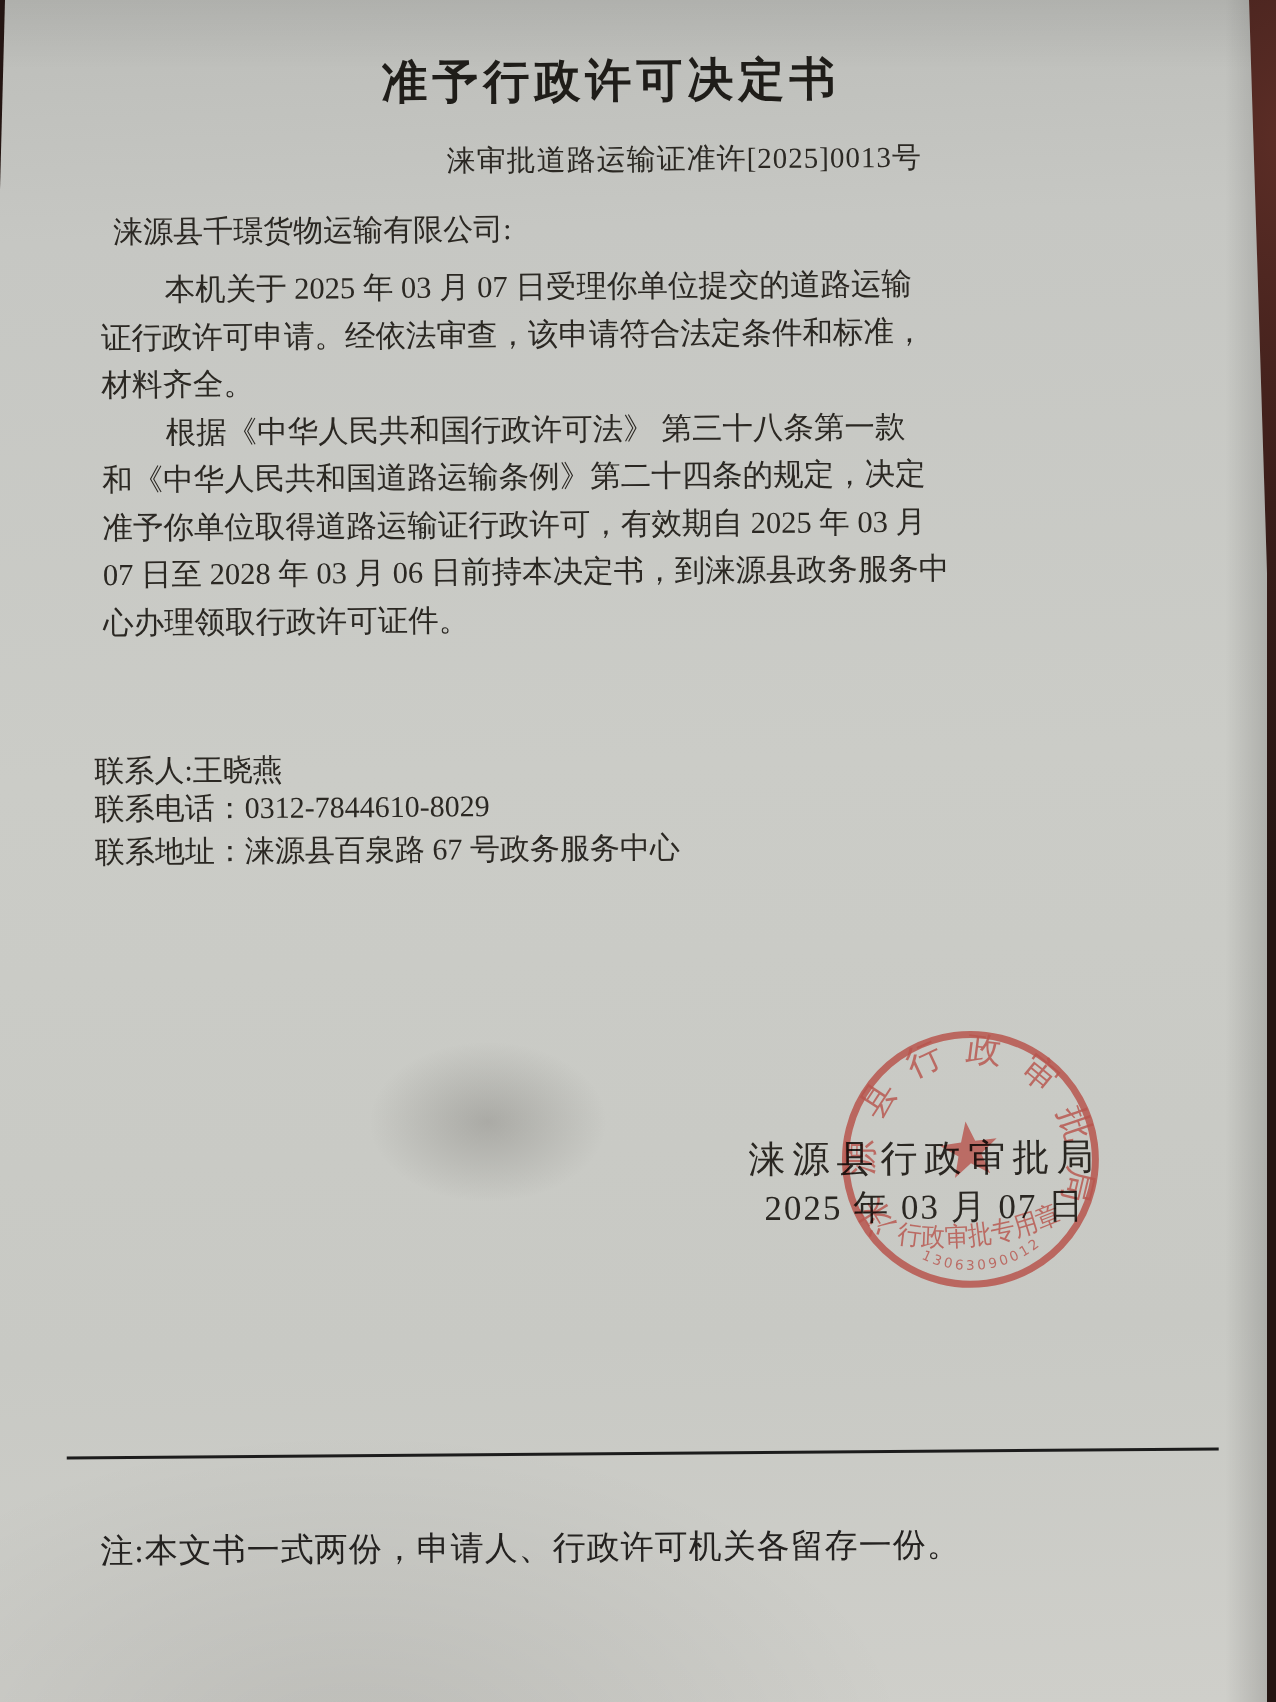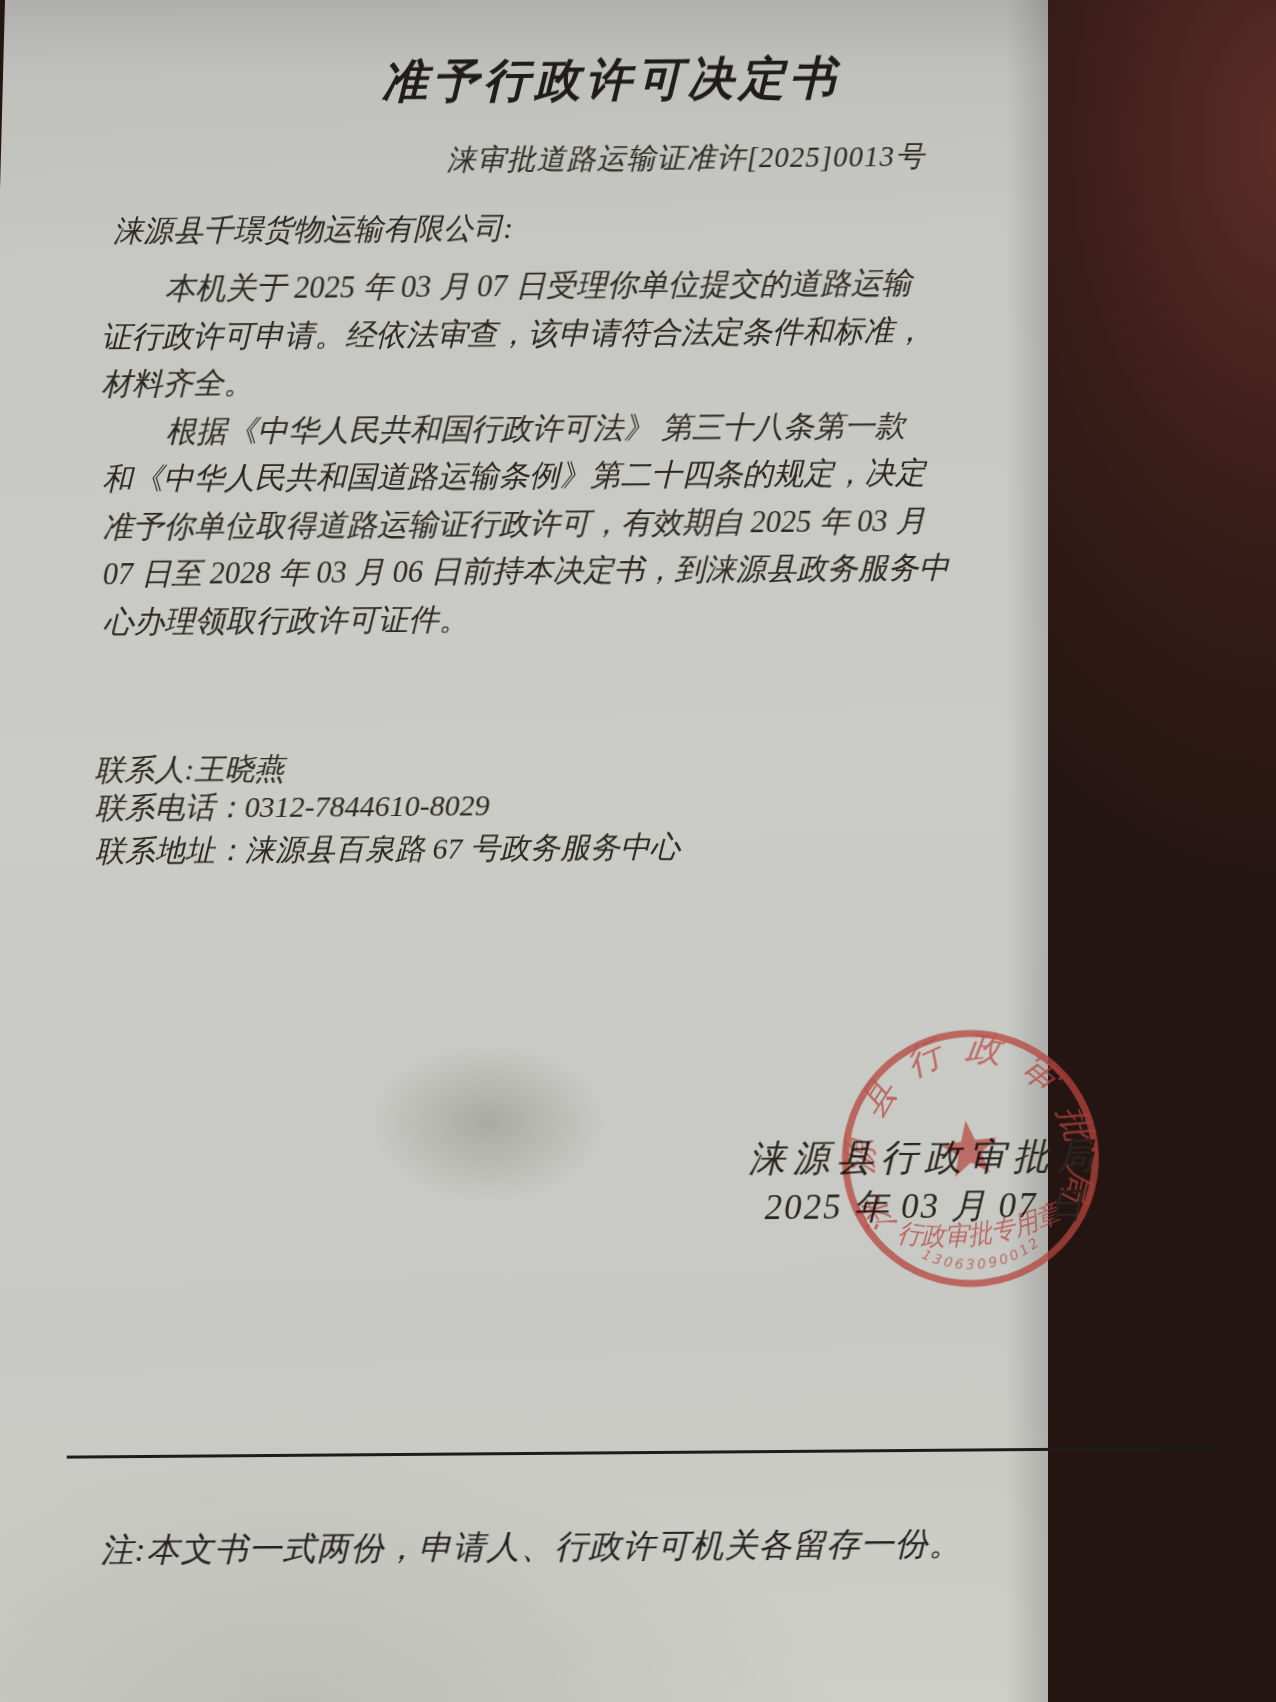--- a/index.html
+++ b/index.html
@@ -2,21 +2,21 @@
 <html><head>
 <meta charset="utf-8">
 <style>
   html,body{margin:0;padding:0;}
   body{
     width:1276px;height:1702px;overflow:hidden;
     background:
       radial-gradient(460px 760px at 1286px 140px, #5c2d26 0%, #3a1d19 48%, #241512 100%);
     font-family:"Liberation Serif","DejaVu Serif",serif;
   }
-  .photo{position:relative;width:1048px;height:1702px;font-style:italic;}
+  .photo{position:relative;width:1267px;height:1702px;}
   .paper{
     position:absolute;inset:0;
     clip-path:polygon(5px 0, 1249px 0, 1276px 860px, 1276px 1702px, 0 1702px, 0 190px);
     background:
       linear-gradient(270deg, rgba(0,0,0,0.14) 0px, rgba(0,0,0,0) 42px),
       linear-gradient(180deg, rgba(0,0,0,0.07) 0px, rgba(0,0,0,0) 70px),
       radial-gradient(170px 115px at 488px 1122px, rgba(47,42,38,0.20), rgba(47,42,38,0) 70%),
       radial-gradient(900px 520px at 28% 103%, rgba(0,0,0,0.09), rgba(0,0,0,0) 62%),
       linear-gradient(178deg, #bcbdb9 0%, #c6c7c3 14%, #cbccc7 45%, #c8c9c4 78%, #cfcfca 100%);
   }

